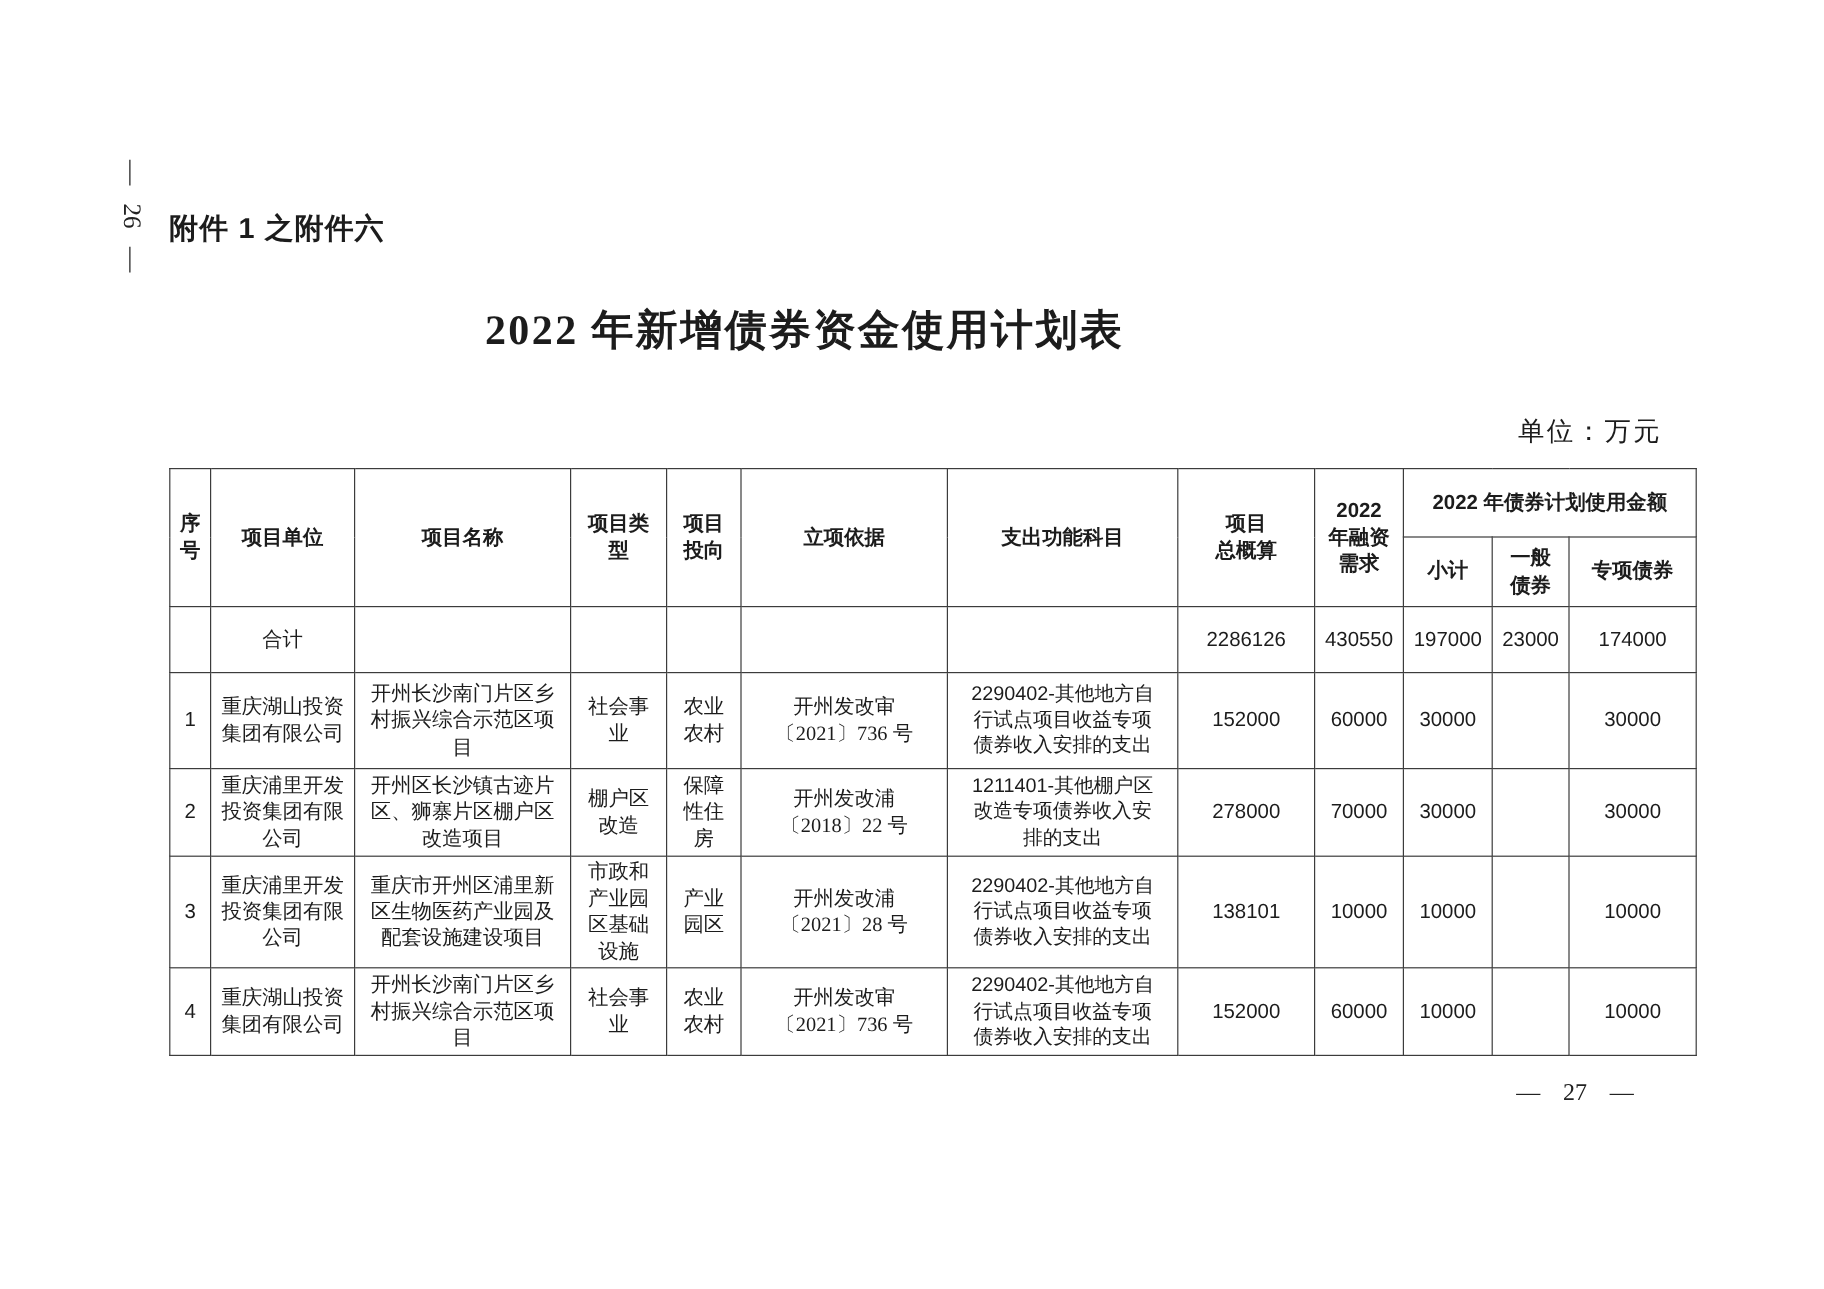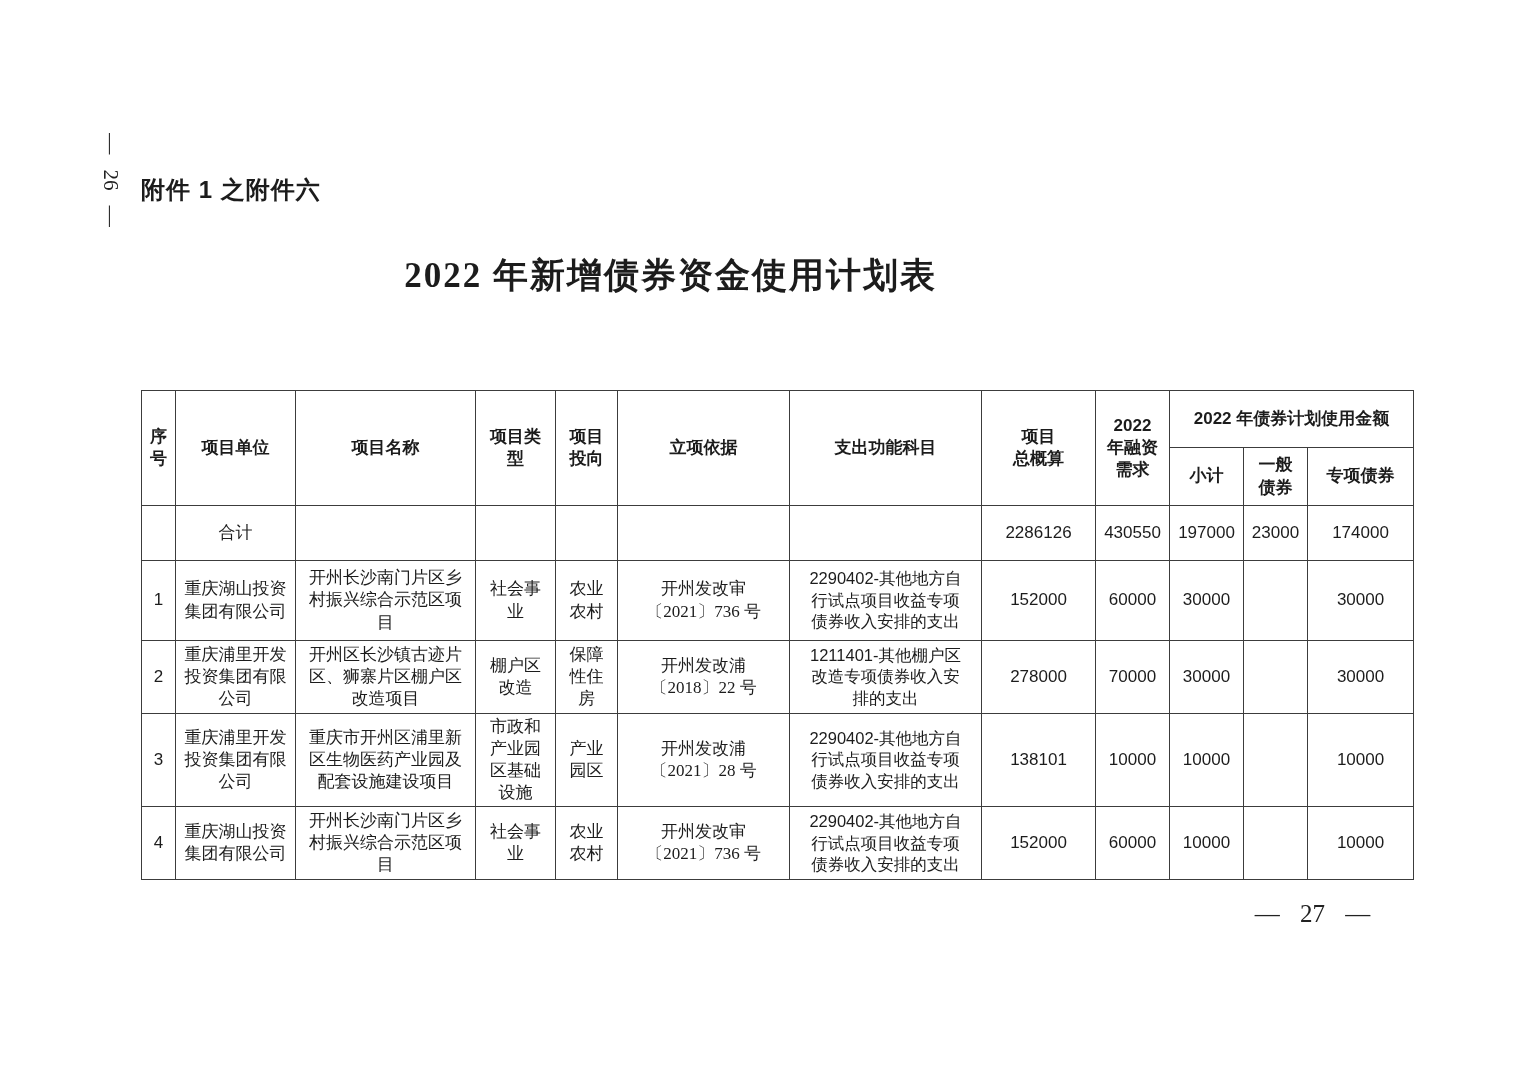--- a/index.html
+++ b/index.html
@@ -21,21 +21,21 @@
   .doc-title{
     position:absolute;left:0;top:252px;width:1341px;text-align:center;
     font-weight:bold;font-size:35px;letter-spacing:2px;
   }
   .unit-label{
     position:absolute;left:1085px;top:345px;width:300px;text-align:right;
     font-size:22px;letter-spacing:2px;
   }
   .bpage{
     position:absolute;left:1220px;top:900px;width:185px;text-align:center;
-    font-size:25px;word-spacing:14px;color:#222;
+    font-size:20px;word-spacing:14px;color:#222;
   }
   table.plan{
     position:absolute;left:141px;top:390px;width:1272px;
     border-collapse:collapse;table-layout:fixed;
   }
   table.plan td,table.plan th{
     border:1px solid #3c3c3c;padding:2px 4px;vertical-align:middle;
     text-align:center;white-space:pre-line;line-height:1.3;
     overflow:hidden;
   }
@@ -50,20 +50,21 @@
   tr.r1{height:80px;} tr.r2{height:73px;} tr.r3{height:87px;} tr.r4{height:73px;}
 </style>
 </head>
 <body>
 
 <div class="page">
 
   <div class="attach">附件 1 之附件六</div>
   <div class="vpage">— 26 —</div>
   <div class="doc-title">2022 年新增债券资金使用计划表</div>
+  <div class="unit-label">单位：万元</div>
 
   <table class="plan">
     <colgroup>
       <col style="width:34px">
         <col style="width:120px">
         <col style="width:180px">
       <col style="width:80px">
         <col style="width:62px">
         <col style="width:172px">
       <col style="width:192px">

